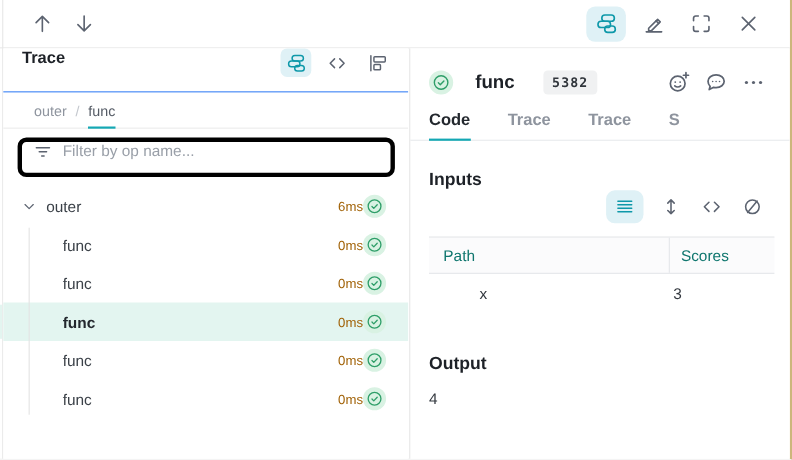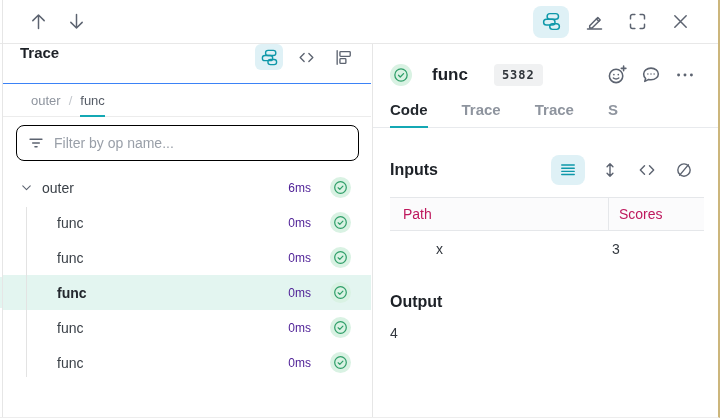--- a/index.html
+++ b/index.html
@@ -36,35 +36,35 @@
   #trace-header-icons .icon-btn { width:28px; height:26px; border-radius:6px; }
 
   #breadcrumb { height:33px; display:flex; align-items:center; border-bottom:1px solid #ececec;
                 padding-left:28px; font-size:13px; color:#8e949e; }
   #breadcrumb .sep { margin:0 8px; color:#c3c7cd; }
   .crumb { height:100%; display:inline-flex; align-items:center; position:relative; cursor:pointer; }
   .crumb.active { color:#565c66; }
   .crumb.active::after { content:""; position:absolute; left:0; right:0; bottom:-1px; height:2px;
                          background:#14a8b4; }
 
-  #filter-box { margin:8px 12px 0 13px; height:36px; border:1px solid #000000; border-radius:8px;
-                display:flex; align-items:center; padding:0 10px; background:#fff; }
+  #filter-box { margin:8px 12px 0 13px; height:36px; border:4px solid #000000; border-radius:8px;
+                display:flex; align-items:flex-start; padding:0 10px; background:#fff; }
   #filter-input { border:none; outline:none; flex:1; font-size:14px; color:#33383f; margin-left:9px;
                   font-family:inherit; background:transparent; }
   #filter-input::placeholder { color:#999fa8; opacity:1; }
 
   #tree { position:relative; margin-top:9px; }
   #indent-guide { position:absolute; left:23px; top:37px; height:170px; width:1px; background:#e3e3e3; }
   .tree-row { height:35px; display:flex; align-items:center; padding:0 20px 0 16px; cursor:pointer; }
   .tree-row .label { font-size:14px; color:#3b4148; margin-left:8px; }
   .tree-row.child { padding-left:54px; }
   .tree-row.child .label { margin-left:0; }
   .tree-row.selected { background:#e3f5f0; }
   .tree-row.selected .label { font-weight:bold; color:#23282e; }
-  .tree-row .dur { margin-left:auto; font-size:12px; color:#4c1d95; margin-right:19px; }
+  .tree-row .dur { margin-left:auto; font-size:12px; color:#a16207; margin-right:0; }
   .status-dot { width:21px; height:21px; border-radius:50%; background:#d9f2e3; display:flex;
                 align-items:center; justify-content:center; flex:none; }
   .status-dot svg .g { stroke:#2e9e68; }
 
   
   #detail-panel { position:absolute; left:372px; top:44px; width:346px; height:374px; background:#fff; }
   #call-header { display:flex; align-items:center; margin:16px 22px 0 17px; height:30px; }
   #call-status { width:22px; height:22px; }
   #call-title { font-size:17px; font-weight:bold; color:#1d2127; margin-left:20px; }
   #call-badge { margin-left:26px; font-family:"DejaVu Sans Mono","Liberation Mono",monospace;
@@ -73,37 +73,37 @@
   #call-header-icons { margin-left:auto; display:flex; align-items:center; gap:12px; }
   #call-header-icons .icon-btn { width:22px; height:22px; }
 
   #tabs { margin-top:11px; padding-left:17px; border-bottom:1px solid #e8eaed; display:flex; }
   .tab { position:relative; font-size:15px; font-weight:bold; color:#8e949e; padding:0 0 9px 0;
          margin-right:34px; cursor:pointer; white-space:nowrap; }
   .tab.active { color:#23282e; }
   .tab.active::after { content:""; position:absolute; left:0; right:0; bottom:-1px; height:2px;
                        background:#14a8b4; }
 
-  #inputs-header { display:flex; align-items:center; margin:27px 22px 0 17px; }
+  #inputs-header { display:flex; align-items:flex-start; margin:27px 22px 0 17px;flex-direction:column; }
   #inputs-heading { font-size:16px; font-weight:bold; color:#1d2127; }
   #inputs-icons { margin-left:auto; display:flex; align-items:center; gap:13px; }
   #inputs-icons .icon-btn { width:24px; height:24px; }
   #inputs-icons .icon-btn.hl { width:34px; height:30px; border-radius:8px; }
 
   #io-table { margin:12px 15px 0 17px; width:314px; font-size:14px; }
   #io-table .thead { display:flex; height:34px; align-items:center; background:#fbfbfc;
-                     border-top:1px solid #e5e7ea; border-bottom:1px solid #e5e7ea; color:#be185d; }
+                     border-top:1px solid #e5e7ea; border-bottom:1px solid #e5e7ea; color:#0f766e; }
   #io-table .col-path { width:218px; padding-left:13px; }
   #io-table .col-value { flex:1; padding-left:10px; align-self:stretch; display:flex;
                          align-items:center; border-left:1px solid #e5e7ea; }
   #io-table .trow { display:flex; height:36px; align-items:center; color:#33383f; }
   #io-table .trow .cell-path { width:218px; padding-left:46px; }
   #io-table .trow .cell-value { flex:1; padding-left:4px; }
 
-  #output-section { margin:26px 22px 0 17px; }
+  #output-section { margin:37px 22px 0 17px; }
   #output-heading { font-size:16px; font-weight:bold; color:#1d2127; }
   #output-value { margin-top:14px; font-size:14px; color:#33383f; }
 </style>
 </head>
 <body>
 
 <div id="app">
 
   <div id="toolbar">
     <button class="icon-btn nav-btn" id="btn-up">

